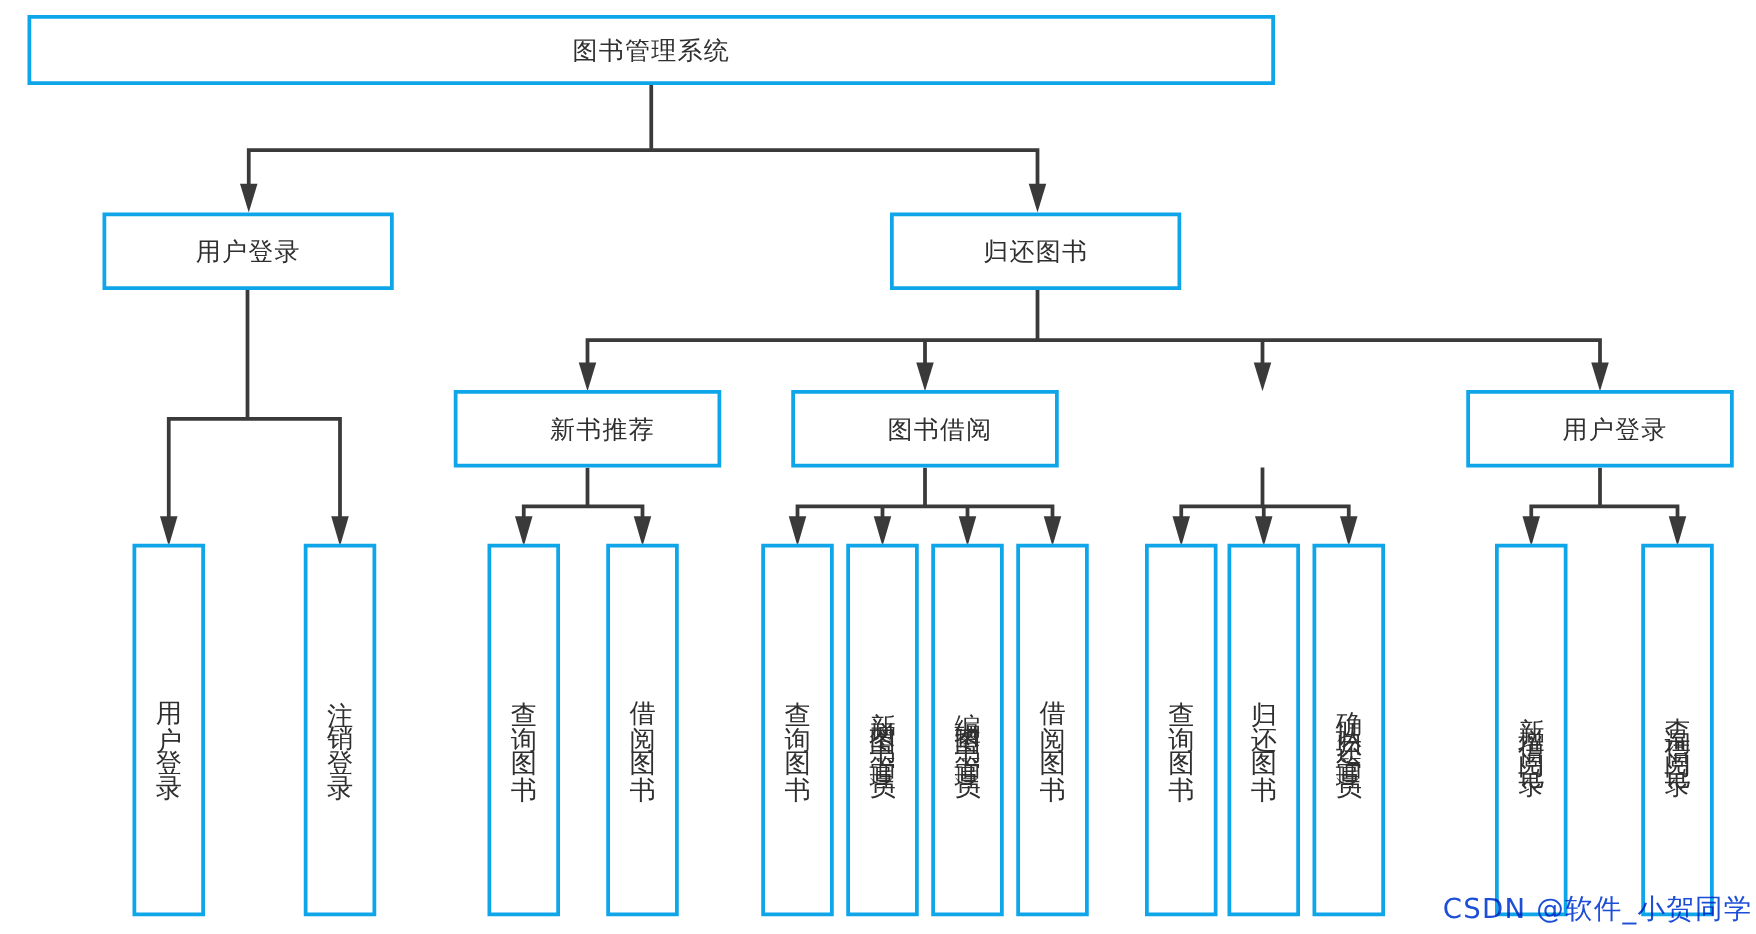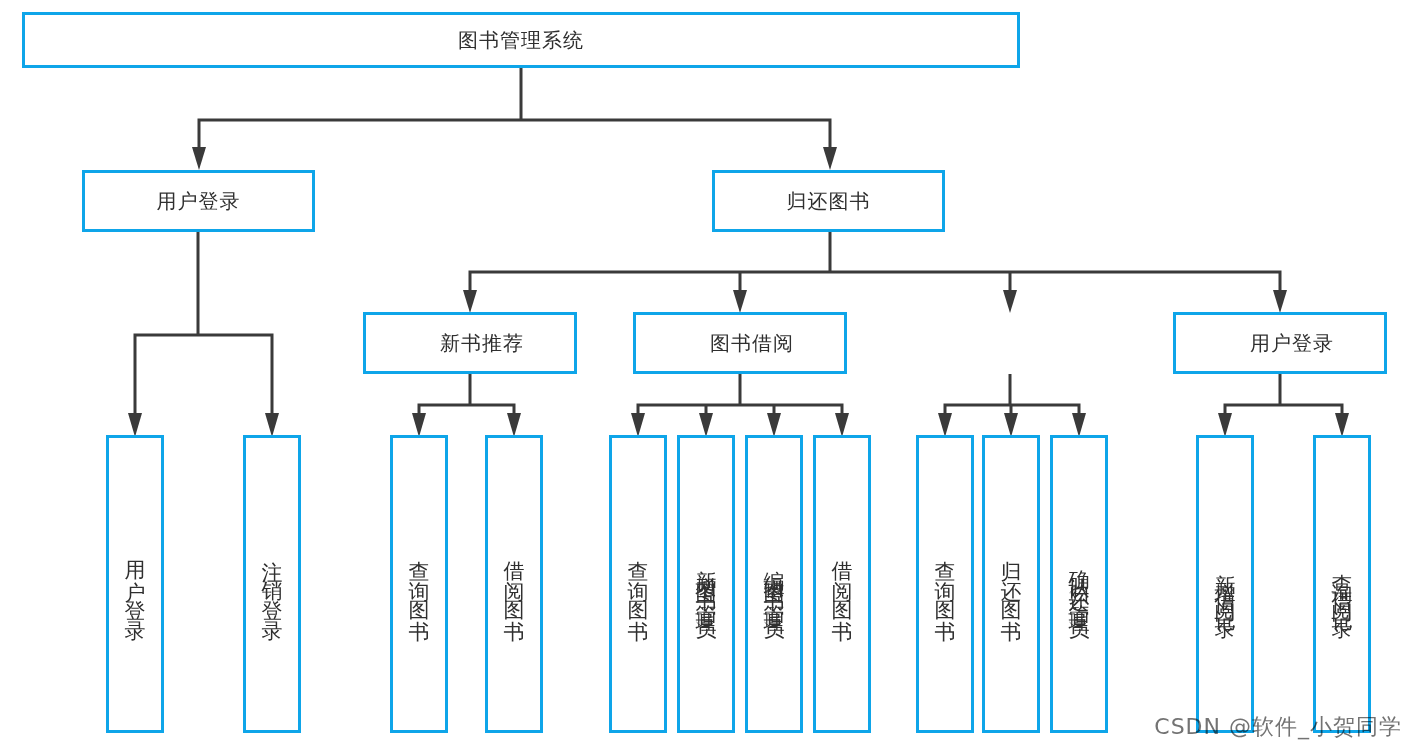--- a/index.html
+++ b/index.html
@@ -20,21 +20,21 @@
     writing-mode:vertical-rl;text-orientation:mixed;
     font-size:21px;line-height:1.05;white-space:nowrap;
   }
   .ls-wide{letter-spacing:20px;}
   .ls-mid{letter-spacing:9px;}
   .ls-tight{letter-spacing:7px;}
   #connector-layer{position:absolute;left:0;top:0;z-index:1;}
   .node{z-index:2;}
   #watermark{
     position:absolute;right:3px;top:712px;z-index:5;
-    font-size:22px;color:#737373;mix-blend-mode:multiply;letter-spacing:1px;
+    font-size:22px;color:#1d4ed8;mix-blend-mode:multiply;letter-spacing:1px;
   }
 </style>
 </head>
 <body>
 
 <div id="canvas">
 
   <svg id="connector-layer" width="1405" height="747" viewBox="0 0 1405 747" aria-hidden="true">
     <g stroke="#3a3a3a" stroke-width="3" fill="none">
 

